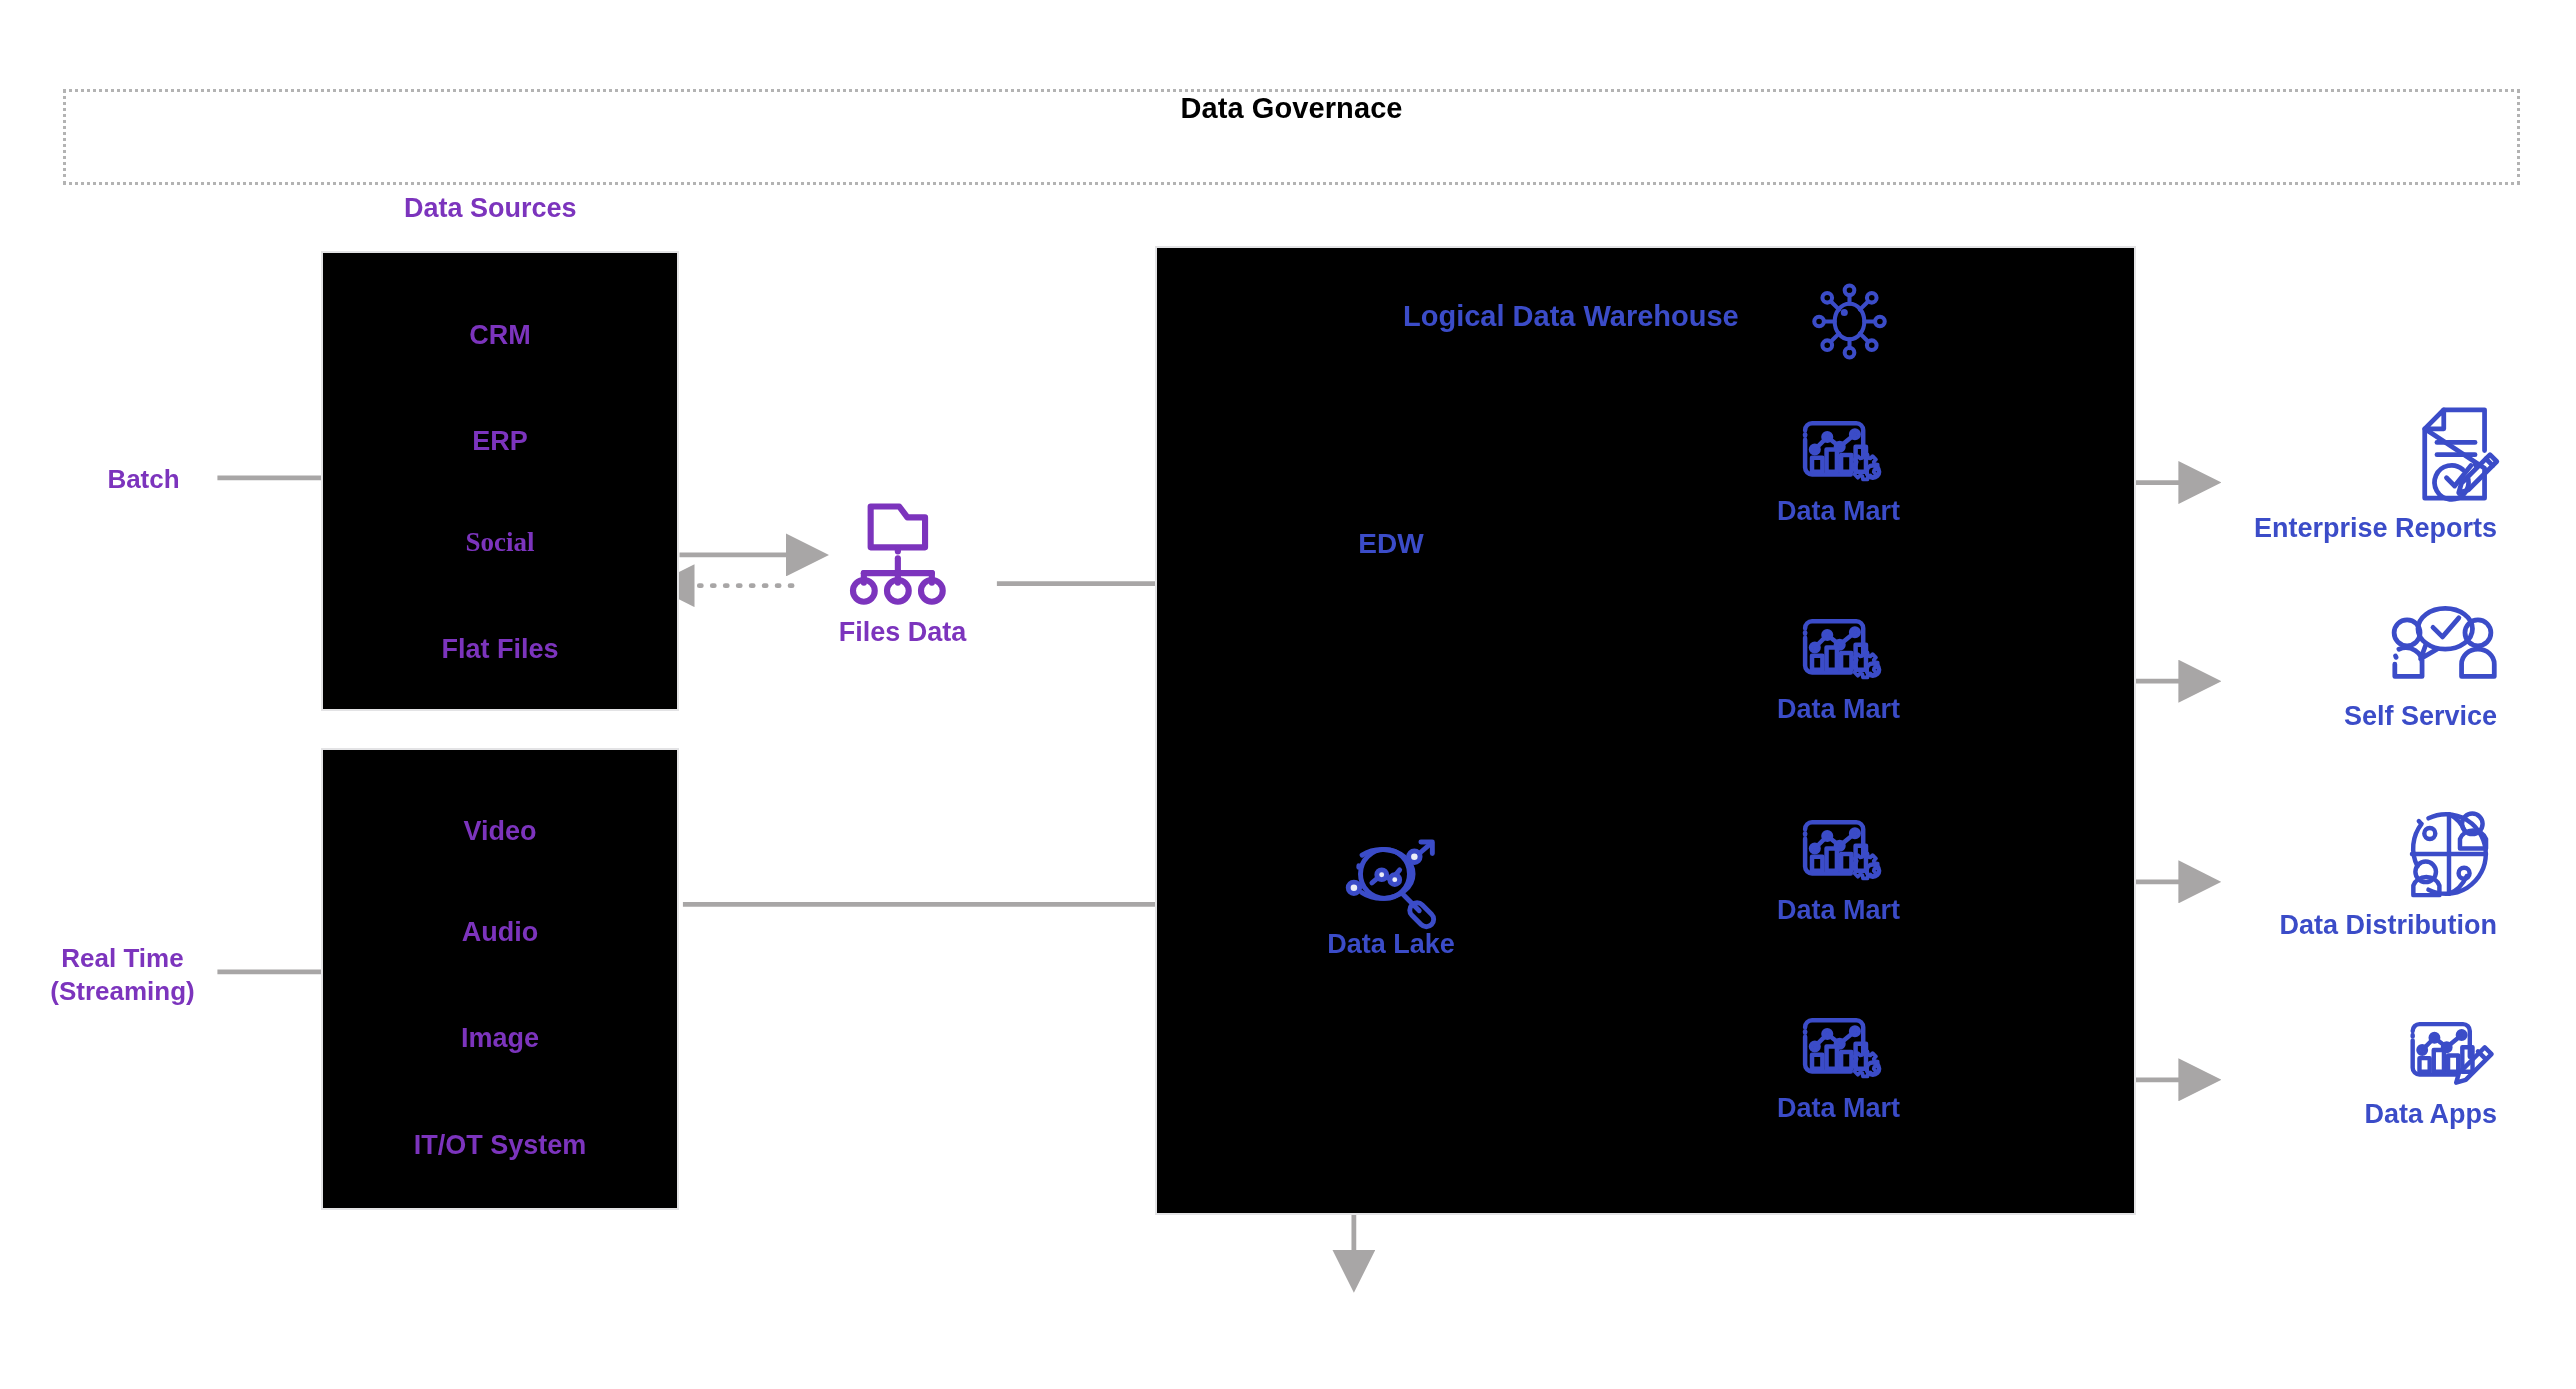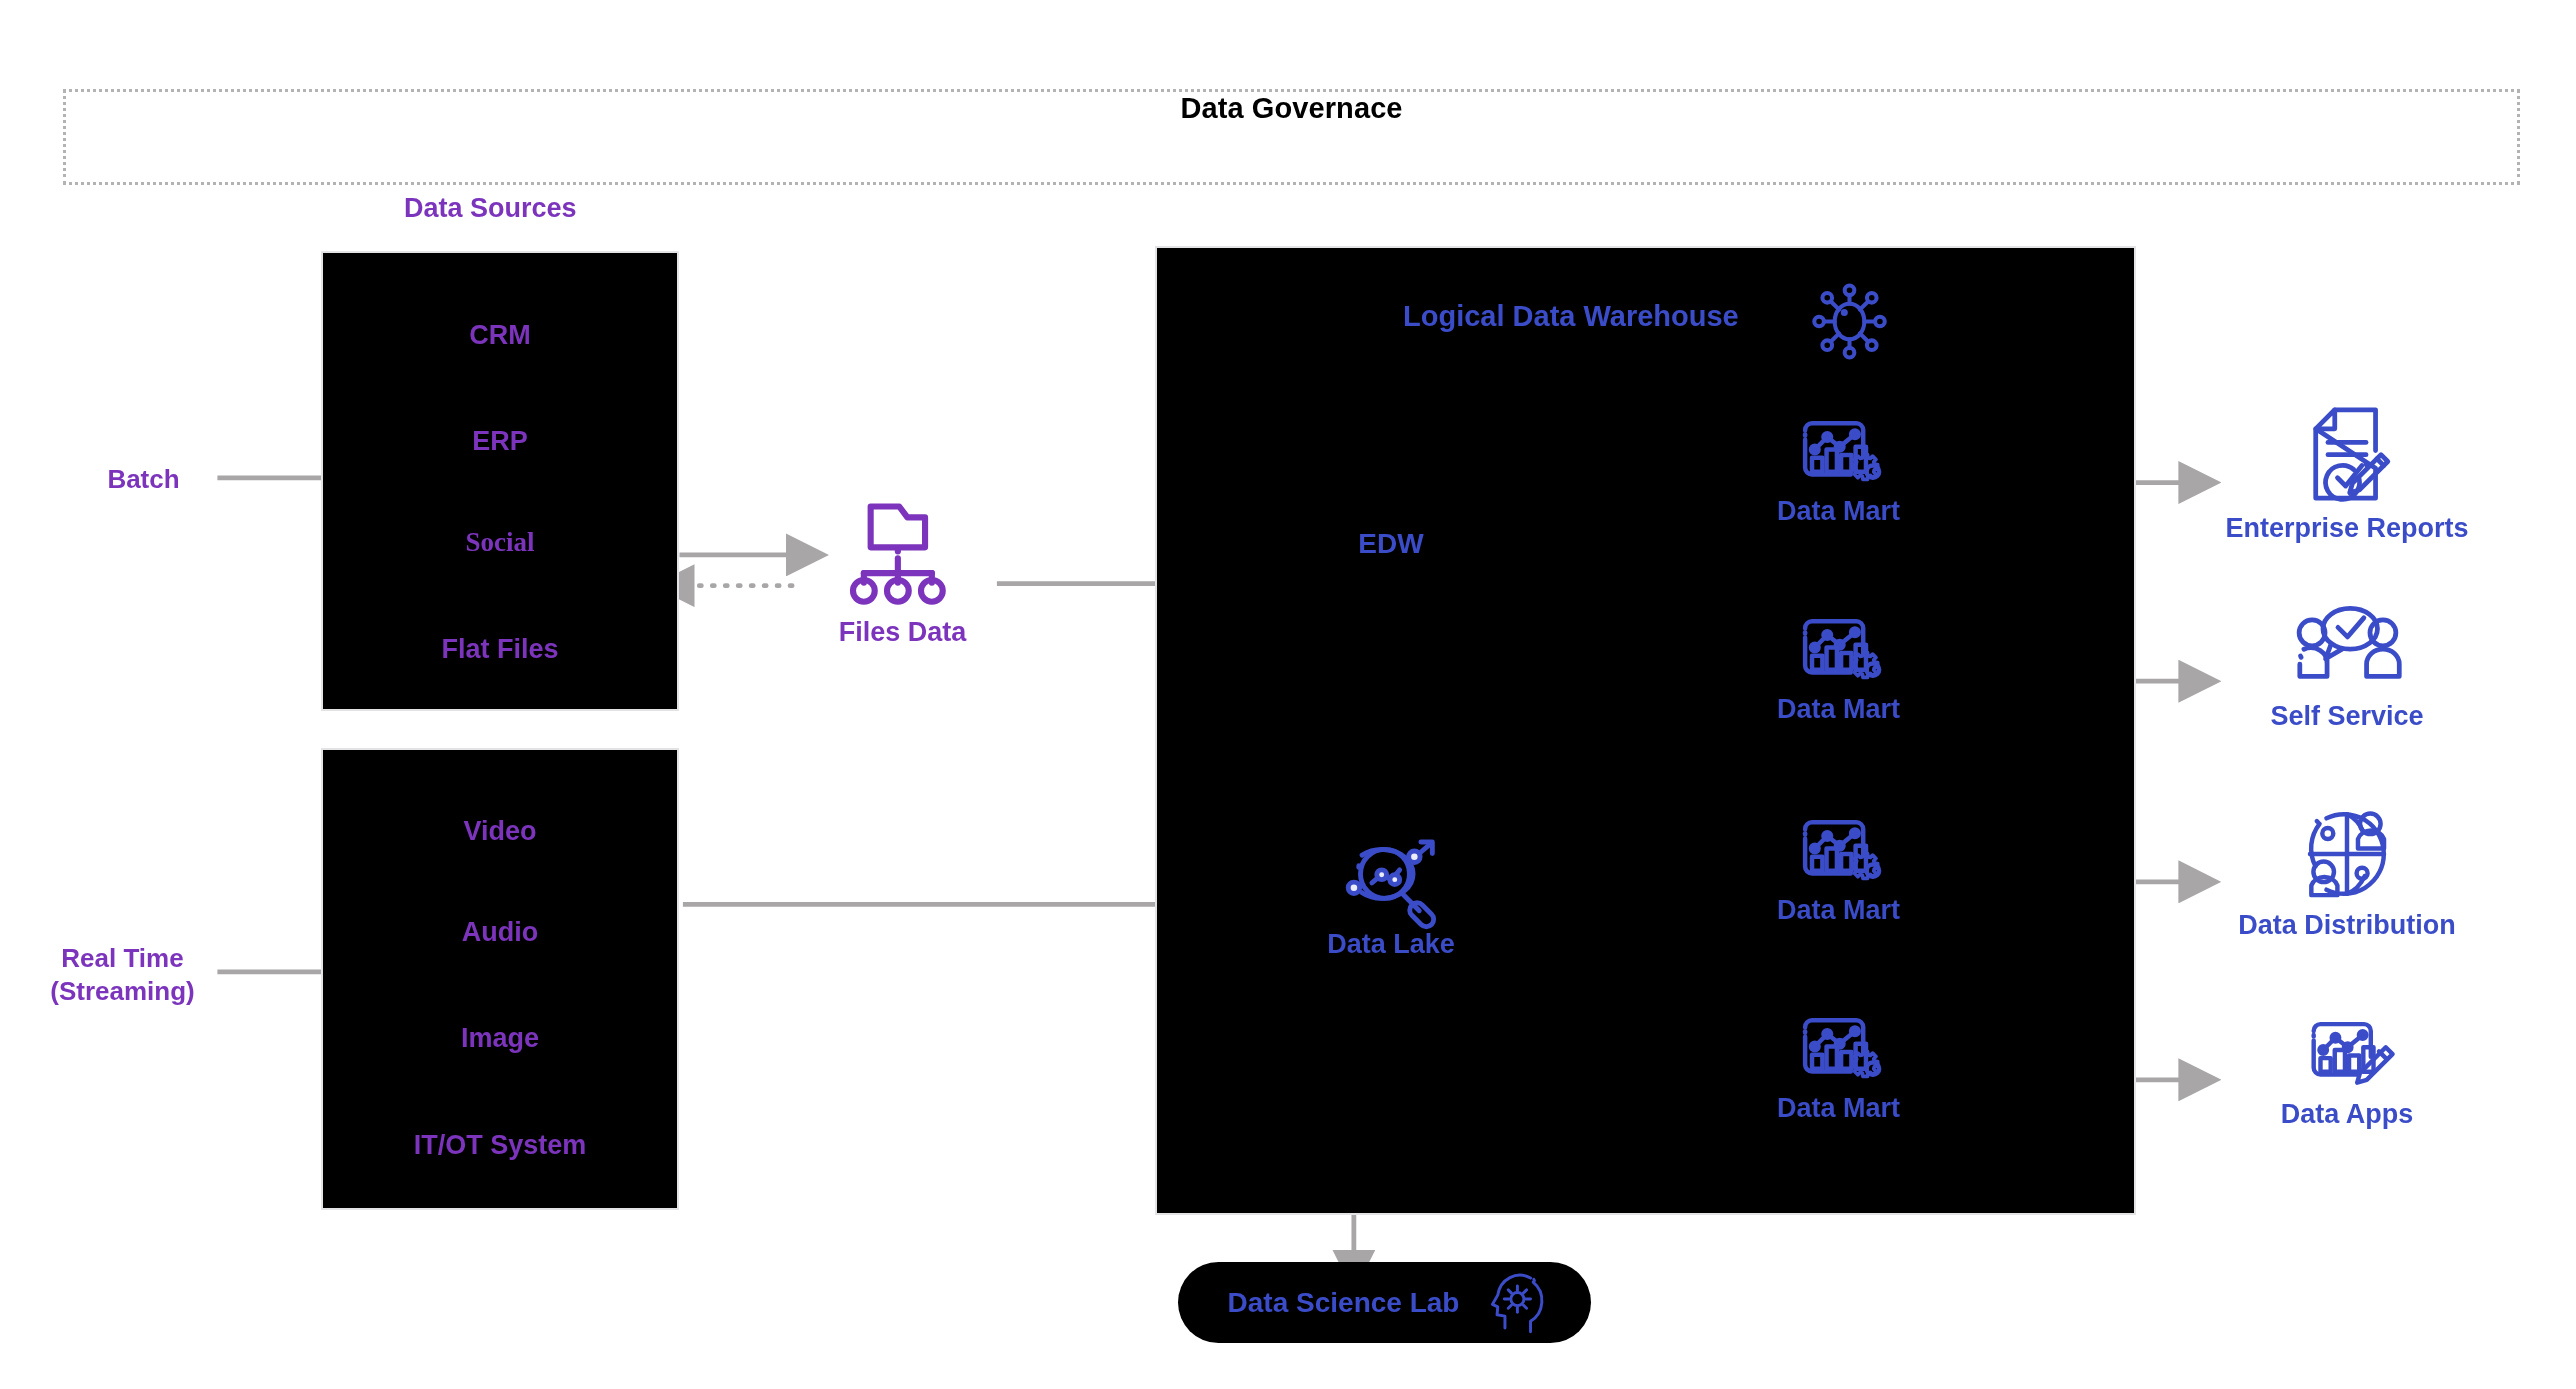--- a/index.html
+++ b/index.html
@@ -71,21 +71,21 @@
 
   #dsl{
     left:1178px;top:1262px;width:413px;height:81px;border-radius:41px;
     flex-direction:row;justify-content:center;gap:23px;
   }
   #dsl .card-label{font-size:28px;}
 
   
   .outitem{
     position:absolute;display:flex;flex-direction:column;
-    align-items:center;justify-content:flex-start;
+    align-items:flex-end;justify-content:flex-start;
   }
   .outitem .out-label{
     color:#3b4cc8;font-weight:bold;font-size:27px;white-space:nowrap;margin-top:8.2px;
   }
 
   svg{display:block;overflow:visible;}
   #wires{position:absolute;left:0;top:0;width:2576px;height:1389px;pointer-events:none;}
 </style>
 </head>
 <body>
@@ -323,41 +323,20 @@
           <rect x="78" y="68" width="15" height="24"></rect>
           <rect x="99" y="56" width="15" height="36"></rect>
           <path d="M118,74 l4,-1 1,-6 8,0 1,6 4,1 4,-4 6,6 -4,4 1,4 6,1 0,8 -6,1 -1,4 4,4 -6,6 -4,-4 -4,1 -1,6 -8,0 -1,-6 -4,-1 -4,4 -6,-6 4,-4 -1,-4 -6,-1 0,-8 6,-1 1,-4 -4,-4 6,-6 z" transform="translate(-6,4) scale(0.82) translate(18,10)"></path>
           <circle cx="124" cy="92" r="9"></circle>
         </g>
       </svg>
     </span>
     <span class="card-label">Data Mart</span>
   </div>
 
-  <div class="abs card" id="dsl">
-    <span class="card-label">Data Science Lab</span>
-    <span>
-      <svg viewBox="0 0 90 100" width="59" height="66">
-        <g fill="none" stroke="#3b4cc8" stroke-width="4.5" stroke-linecap="round" stroke-linejoin="round">
-          <path d="M74,12 A34,36 0 0 0 24,38 L16,52 l8,4 -1,12 12,2 0,18"></path>
-          <path d="M78,18 A34,36 0 0 1 74,78 L74,94"></path>
-          <line x1="79" y1="14" x2="80" y2="16"></line>
-          <circle cx="54" cy="44" r="10"></circle>
-          <line x1="54" y1="24" x2="54" y2="31"></line>
-          <line x1="54" y1="57" x2="54" y2="64"></line>
-          <line x1="34" y1="44" x2="41" y2="44"></line>
-          <line x1="67" y1="44" x2="74" y2="44"></line>
-          <line x1="40" y1="30" x2="45" y2="35"></line>
-          <line x1="63" y1="53" x2="68" y2="58"></line>
-          <line x1="40" y1="58" x2="45" y2="53"></line>
-          <line x1="63" y1="35" x2="68" y2="30"></line>
-        </g>
-      </svg>
-    </span>
-  </div>
 
   <div class="outitem" style="left:2197px;top:403px;width:300px;">
     <span>
       <svg viewBox="0 0 120 150" width="82" height="102">
         <g fill="none" stroke="#3b4cc8" stroke-width="7" stroke-linecap="round" stroke-linejoin="round">
           <path d="M42,10 H102 V70"></path>
           <path d="M102,96 V140 H14 V38 Z"></path>
           <path d="M42,10 L14,38 H42 Z"></path>
           <line x1="32" y1="58" x2="88" y2="58"></line>
           <line x1="32" y1="76" x2="88" y2="76"></line>

